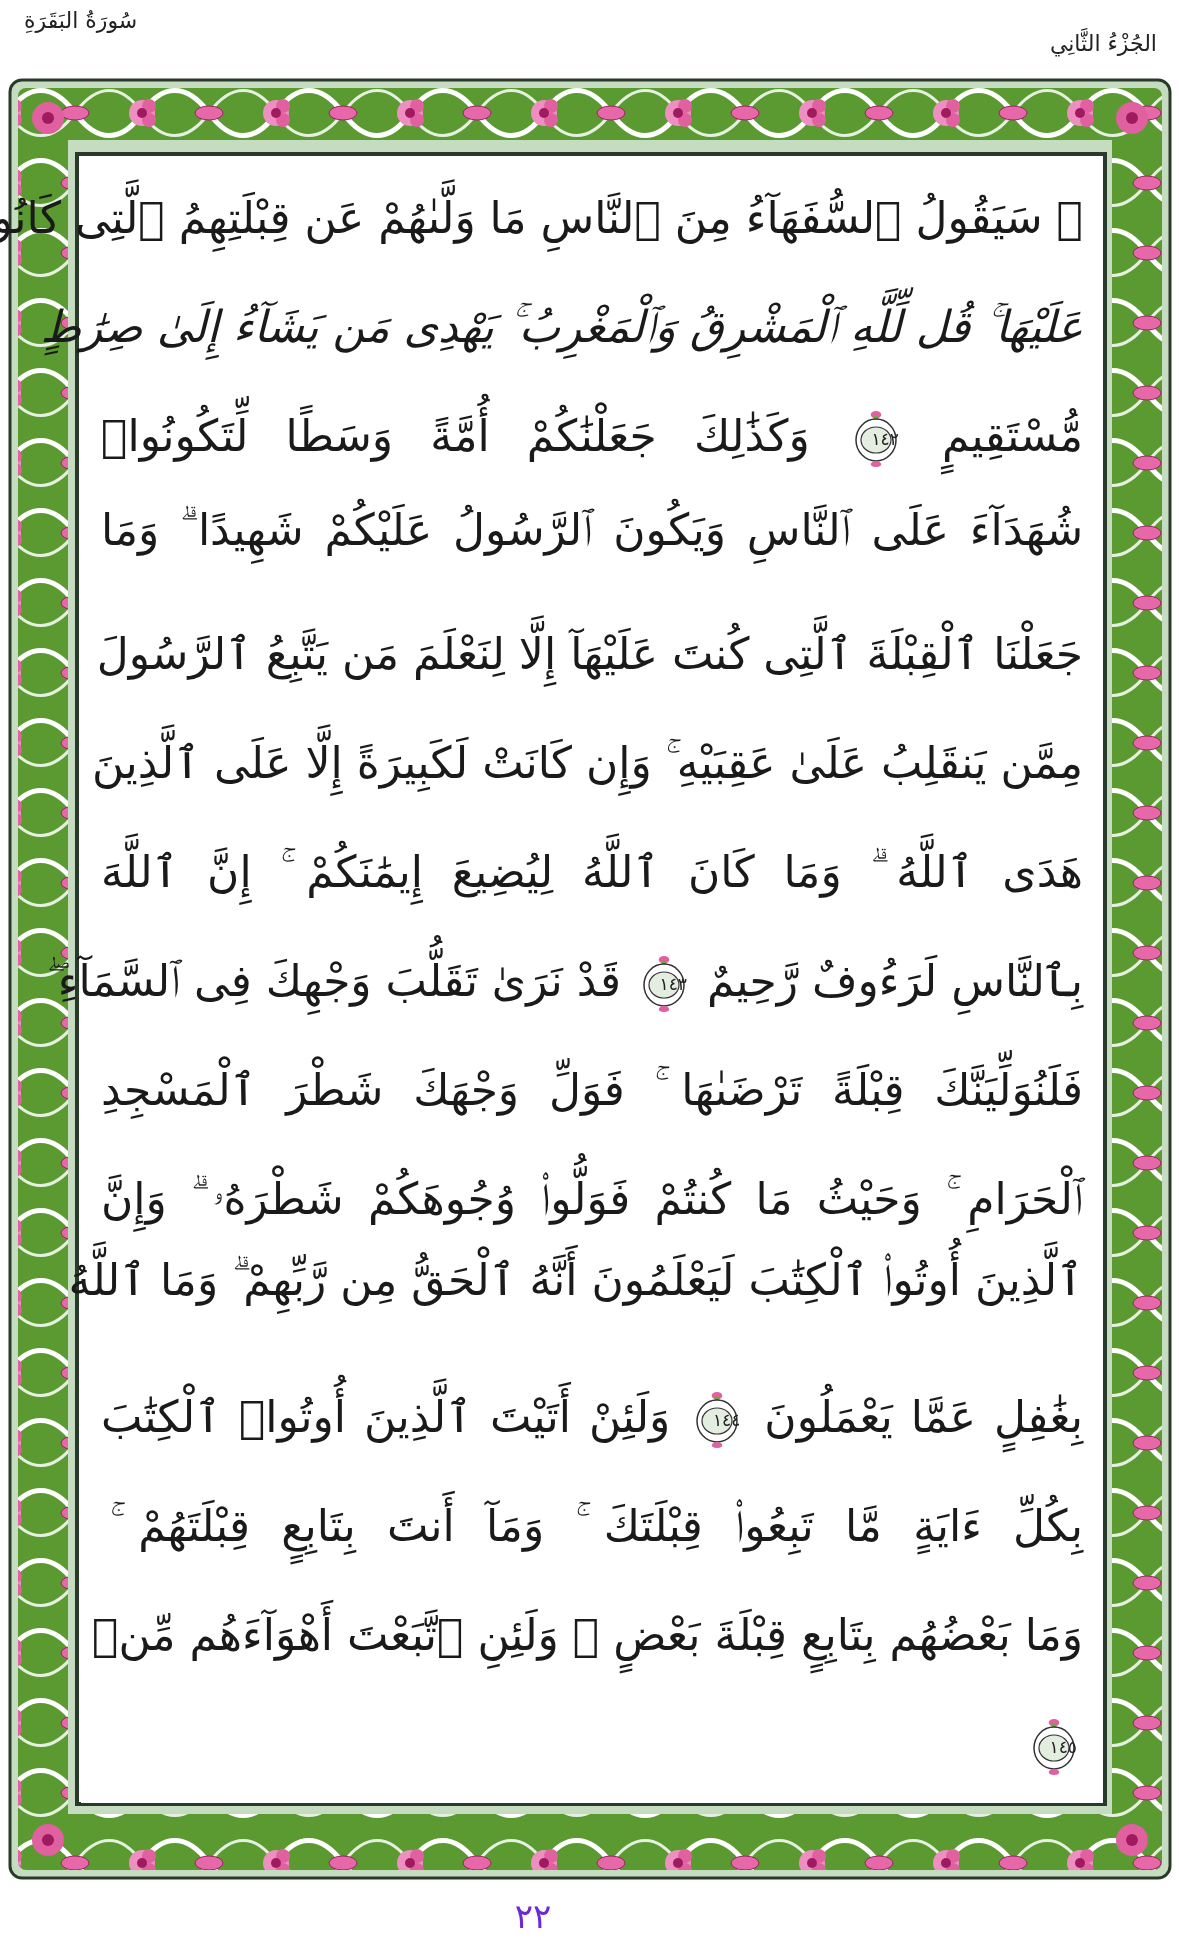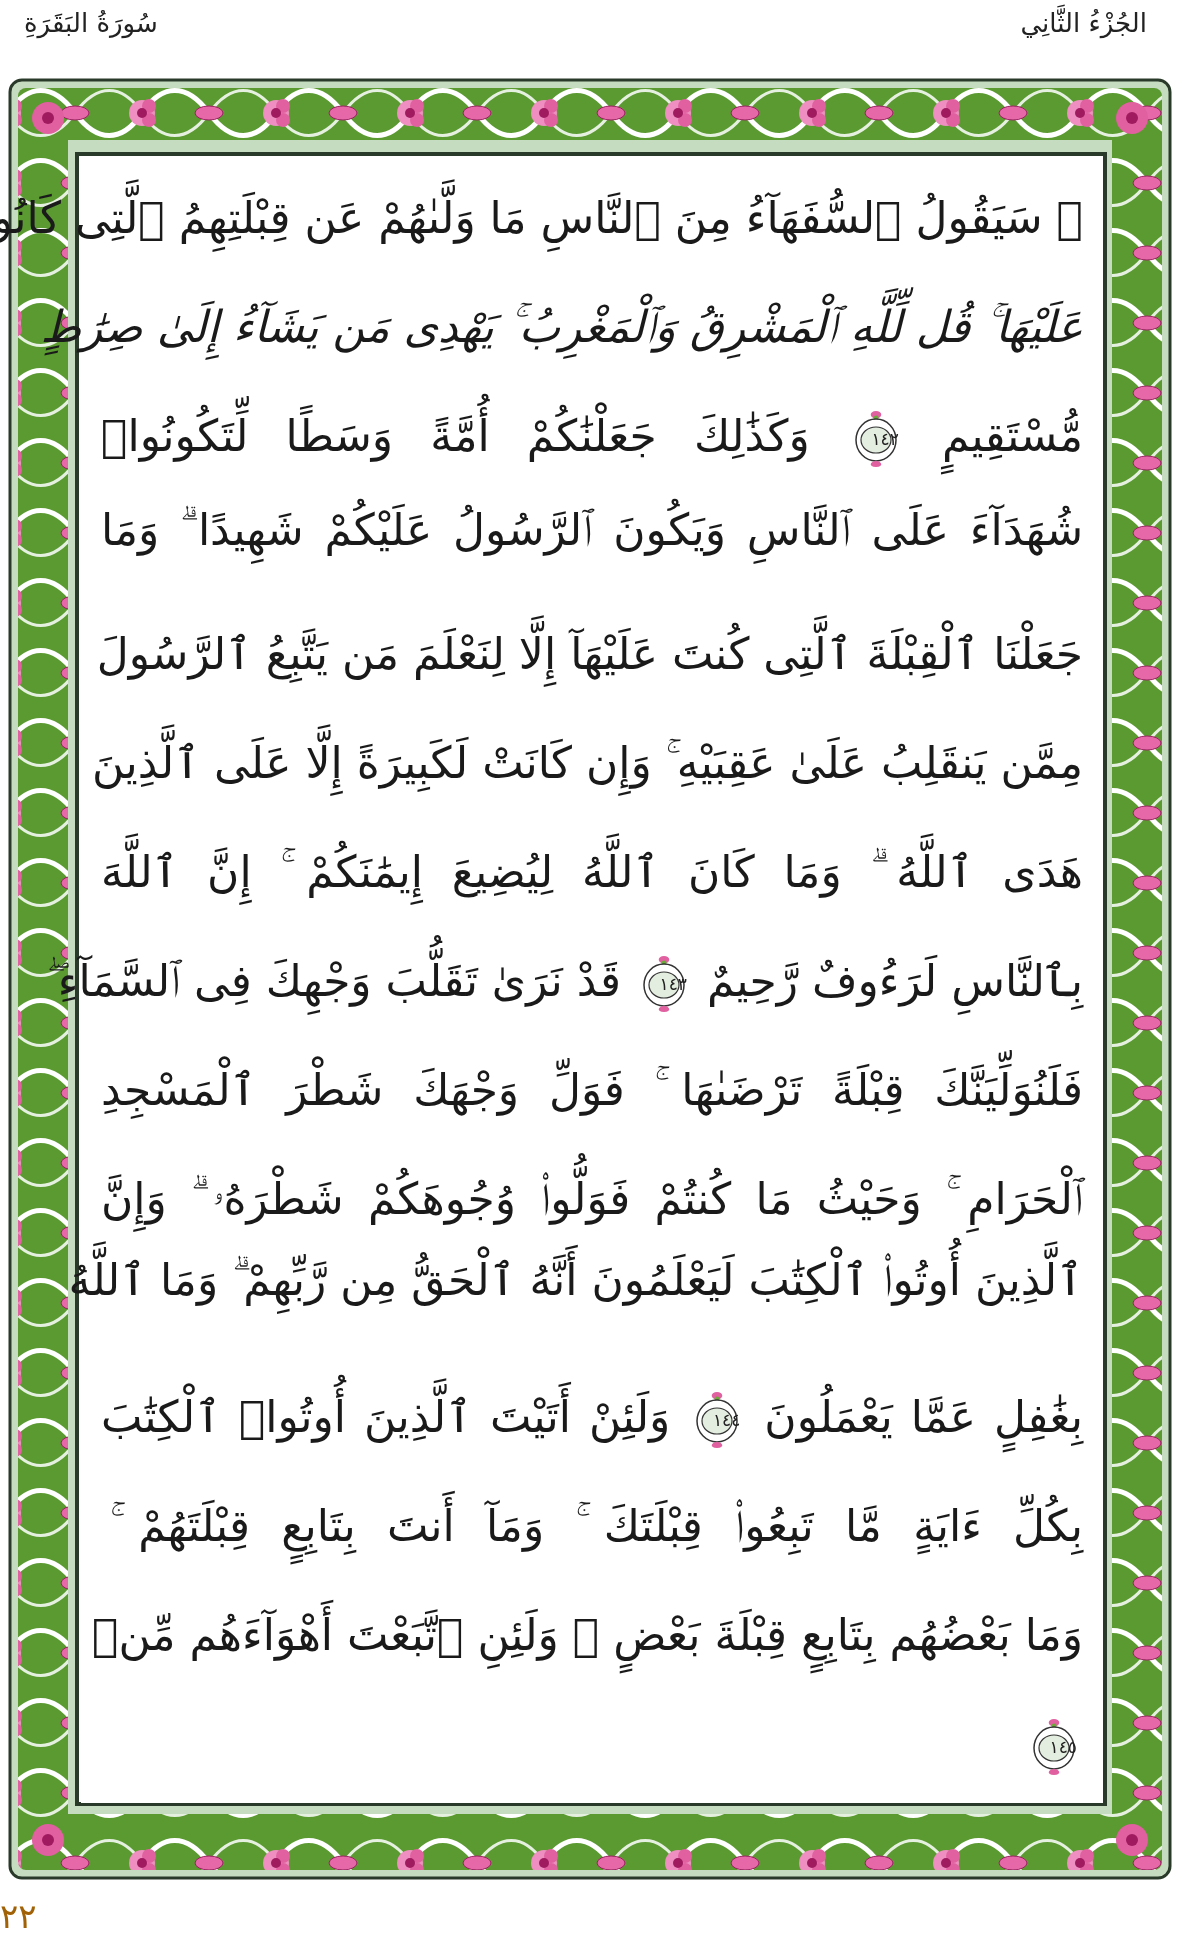--- a/index.html
+++ b/index.html
@@ -1,44 +1,44 @@
 <!DOCTYPE html>
 <html><head>
 <meta charset="utf-8">
 <style>
   html, body { margin:0; padding:0; background:#ffffff; }
   body { width:1179px; height:1941px; position:relative; overflow:hidden;
          font-family:"DejaVu Sans", sans-serif; }
 
   .header { position:absolute; top:0; left:0; width:1179px; height:70px; }
-  .hdr-text { position:absolute; top:8px; font-size:26px; color:#222; direction:rtl;
+  .hdr-text { position:absolute; top:8px; font-size:22px; color:#222; direction:rtl;
               font-family:"DejaVu Sans", sans-serif; }
-  .hdr-juz { right:32px; }
+  .hdr-juz { right:22px;margin-top:23px; }
   .hdr-surah { left:24px; }
 
   .frame { position:absolute; left:8px; top:78px; width:1164px; height:1802px; }
   .frame-svg { position:absolute; left:0; top:0; }
 
   .page-area { position:absolute; left:81px; top:158px; width:1022px; height:1645px;
                background:#ffffff; }
 
   .line { position:absolute; left:20px; right:20px; height:96px;
           direction:rtl; text-align:justify; text-align-last:justify;
           font-family:"DejaVu Sans", sans-serif; font-size:44px; line-height:96px;
           color:#1a1a1a; white-space:nowrap; }
 
   .ayah-marker { display:inline-block; position:relative; width:46px; height:60px;
                  vertical-align:middle; margin:0 6px; }
   .ayah-marker svg { position:absolute; left:0; top:0; }
   .ayah-num { position:absolute; left:0; top:16px; width:46px; text-align:left;
               font-size:17px; line-height:28px; color:#222; direction:rtl;
               font-family:"DejaVu Sans", sans-serif; }
 
-  .page-number { position:absolute; left:0; width:1066px; top:1896px; text-align:left;
-                 font-size:34px; color:#a16207; font-family:"DejaVu Sans", sans-serif; }
+  .page-number { position:absolute; left:0; width:1066px; top:1896px; text-align:center;
+                 font-size:34px; color:#6d28d9; font-family:"DejaVu Sans", sans-serif; }
 </style>
 </head>
 <body>
 
 <div class="header">
   <div class="hdr-text hdr-juz">الجُزْءُ الثَّانِي</div>
   <div class="hdr-text hdr-surah">سُورَةُ البَقَرَةِ</div>
 </div>
 
 <div class="frame">

